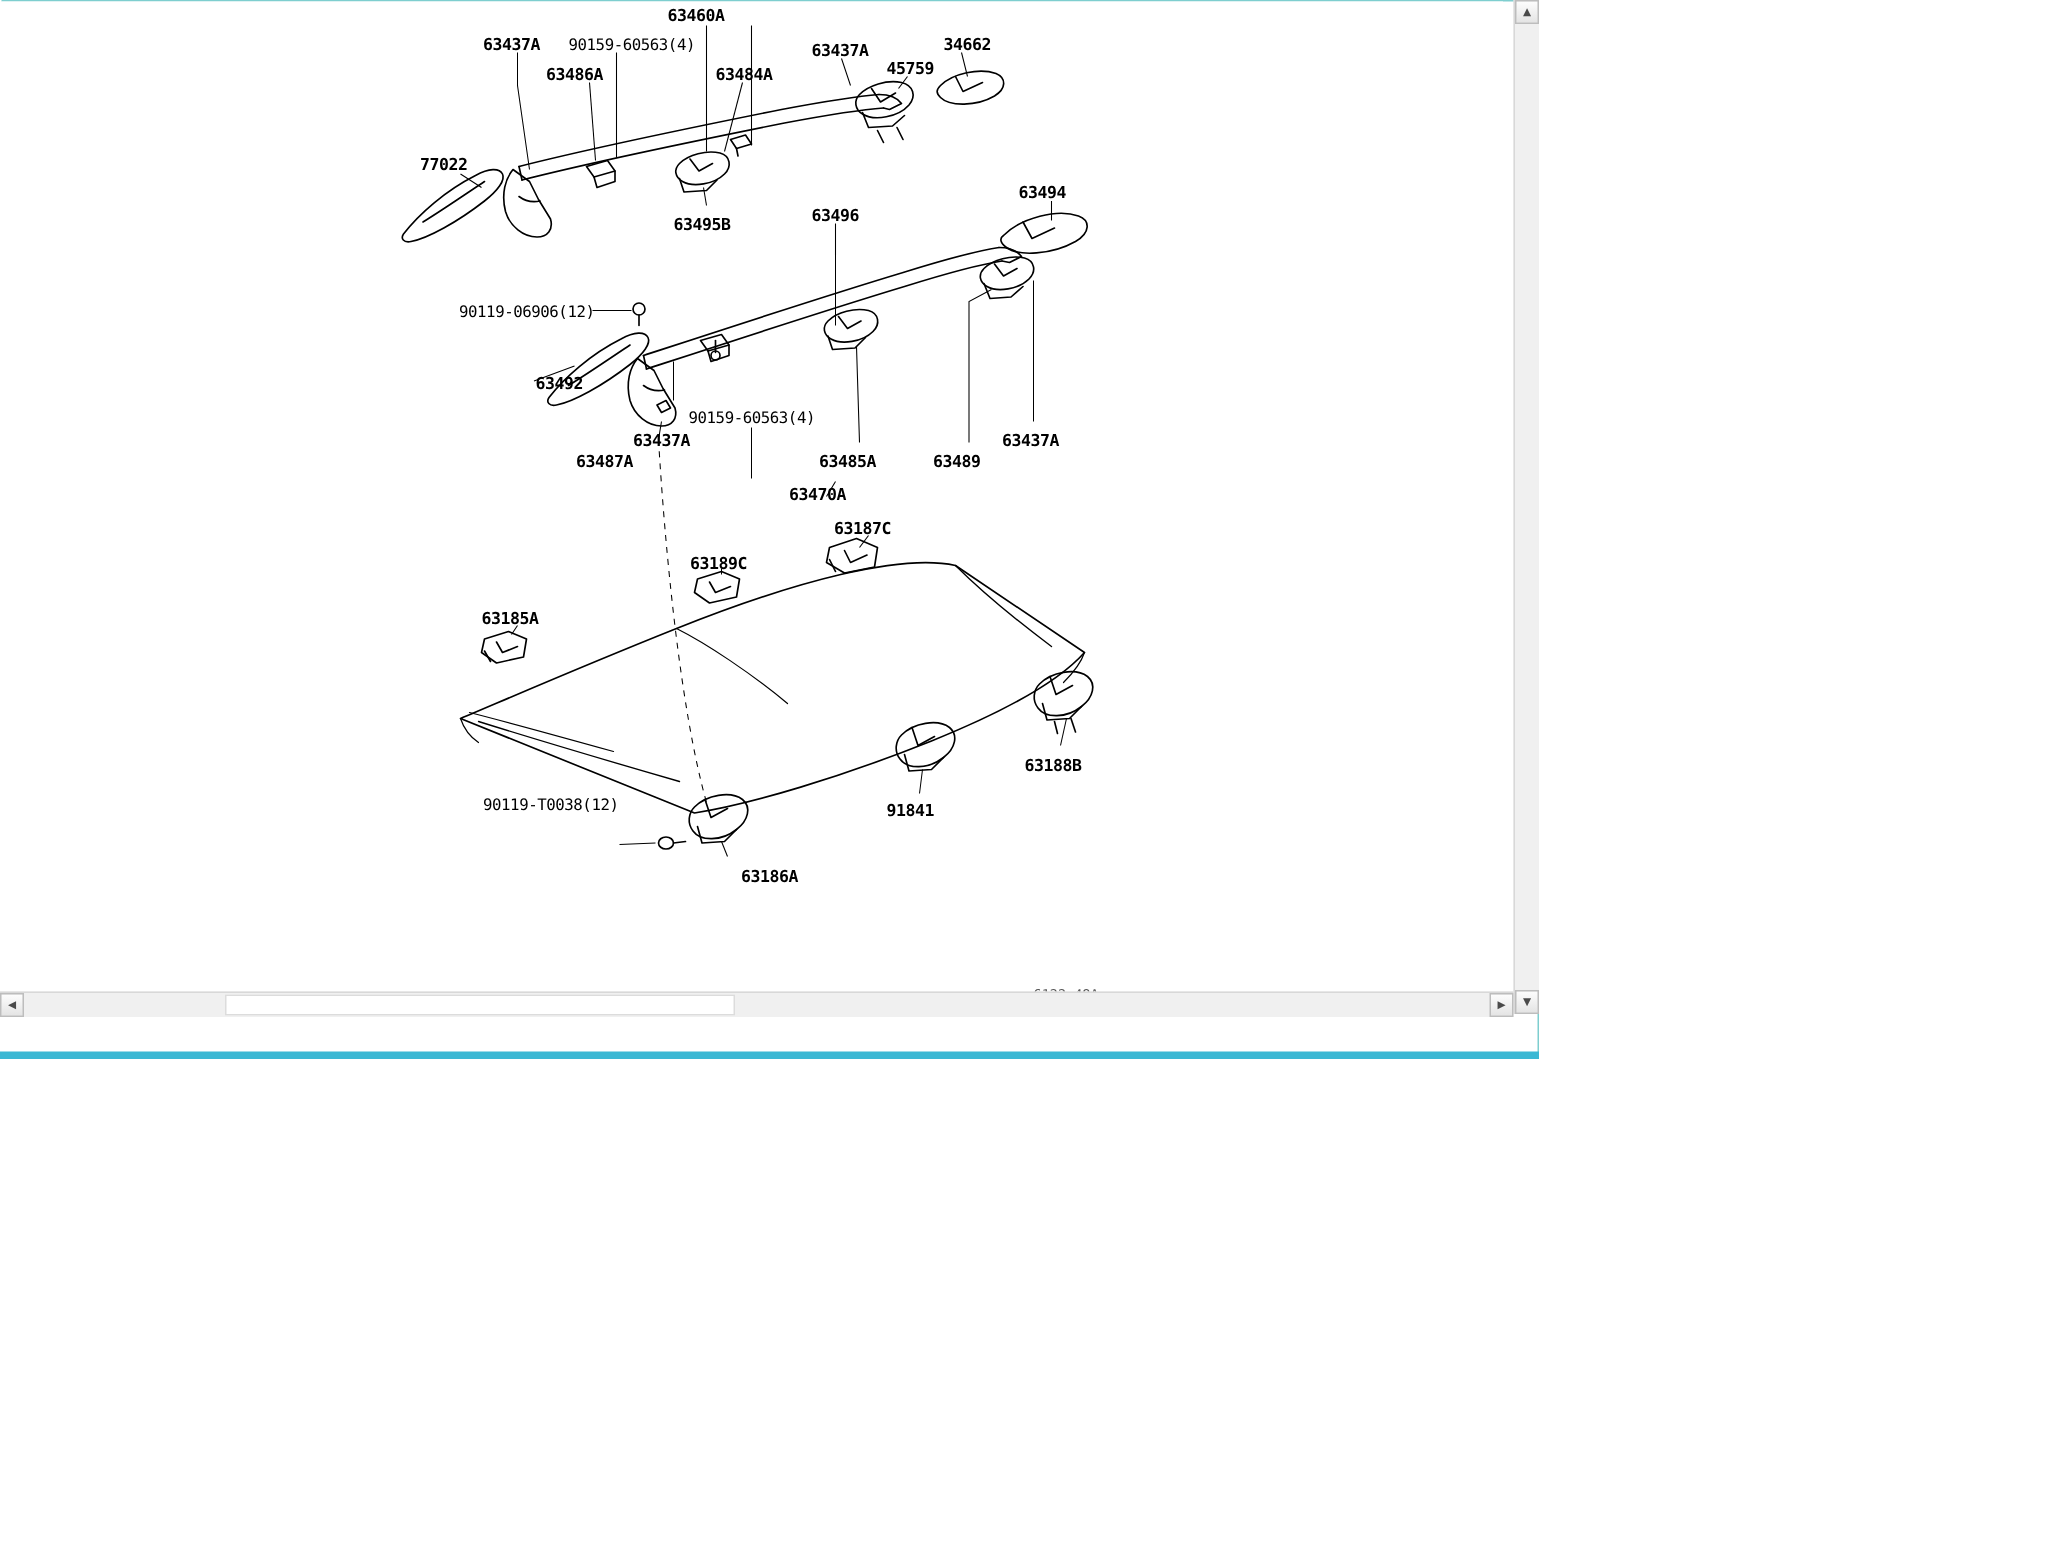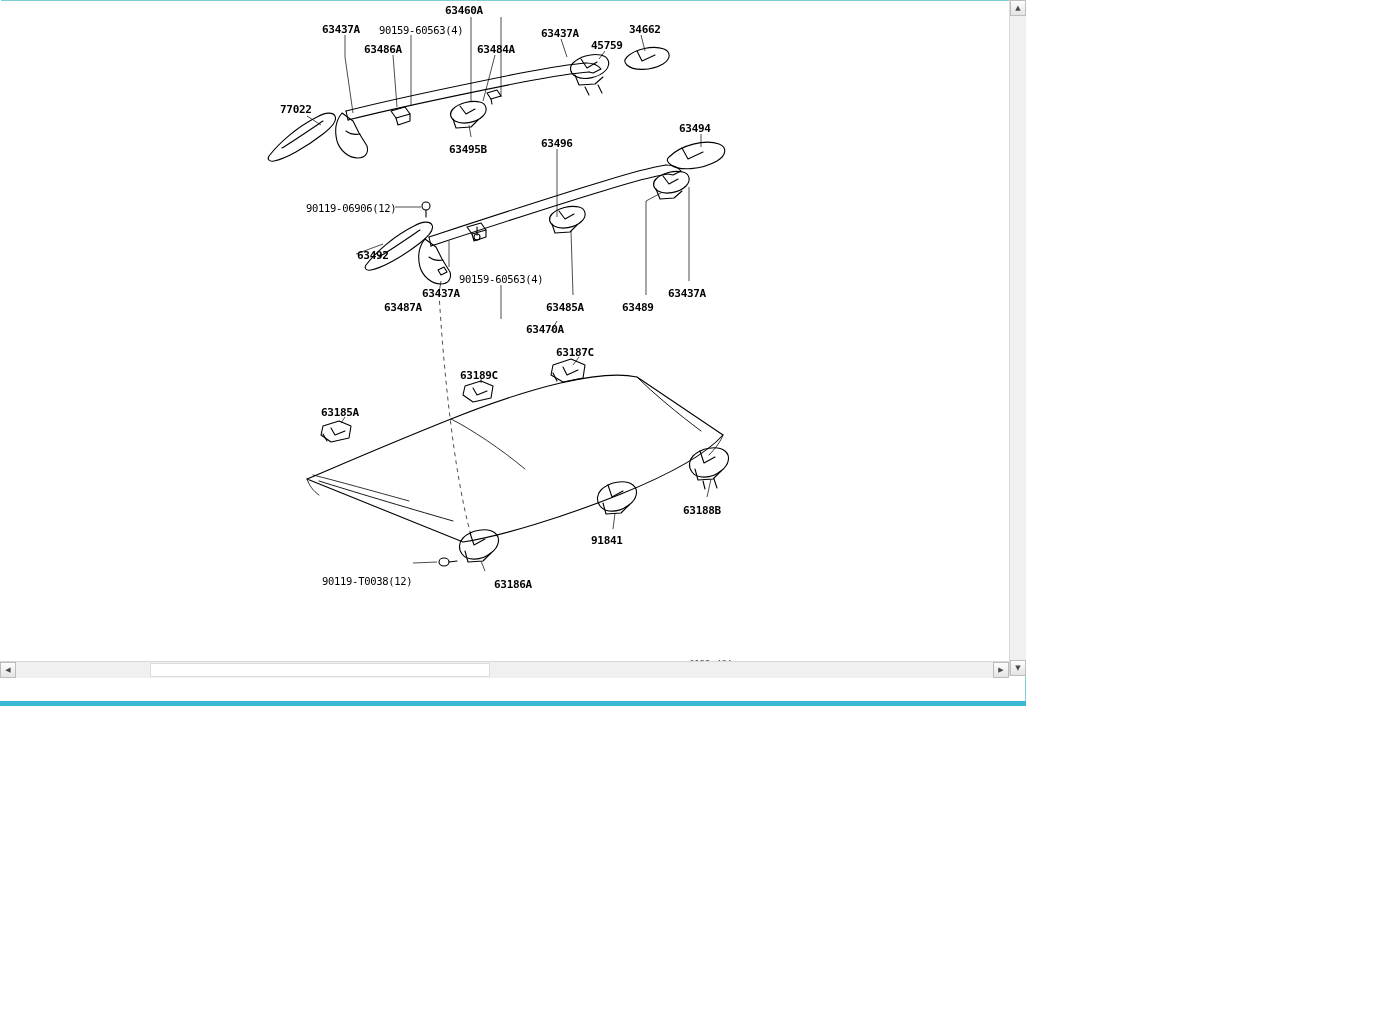--- a/index.html
+++ b/index.html
@@ -327,21 +327,21 @@
     <div class="lbl" style="left:383px; top:300px;">63487A</div>
     <div class="lbl" style="left:545px; top:300px;">63485A</div>
     <div class="lbl" style="left:621px; top:300px;">63489</div>
     <div class="lbl" style="left:667px; top:286px;">63437A</div>
     <div class="lbl" style="left:525px; top:322px;">63470A</div>
     <div class="lbl" style="left:555px; top:345px;">63187C</div>
     <div class="lbl" style="left:459px; top:368px;">63189C</div>
     <div class="lbl" style="left:320px; top:405px;">63185A</div>
     <div class="lbl" style="left:682px; top:503px;">63188B</div>
     <div class="lbl" style="left:590px; top:533px;">91841</div>
-    <div class="lbl small" style="left:321px; top:574px;text-align:right;">90119-T0038(12)</div>
+    <div class="lbl small" style="left:321px; top:530px;text-align:right;">90119-T0038(12)</div>
     <div class="lbl" style="left:461px; top:577px;margin-left:32px;">63186A</div>
 
     <div class="watermark" style="left:688px; top:658px;">6122 48A</div>
   </div>
 
   <div class="scrollbar-v">
     <div class="sb-btn up">▲</div>
 
     <div class="sb-btn down">▼</div>
   </div>

